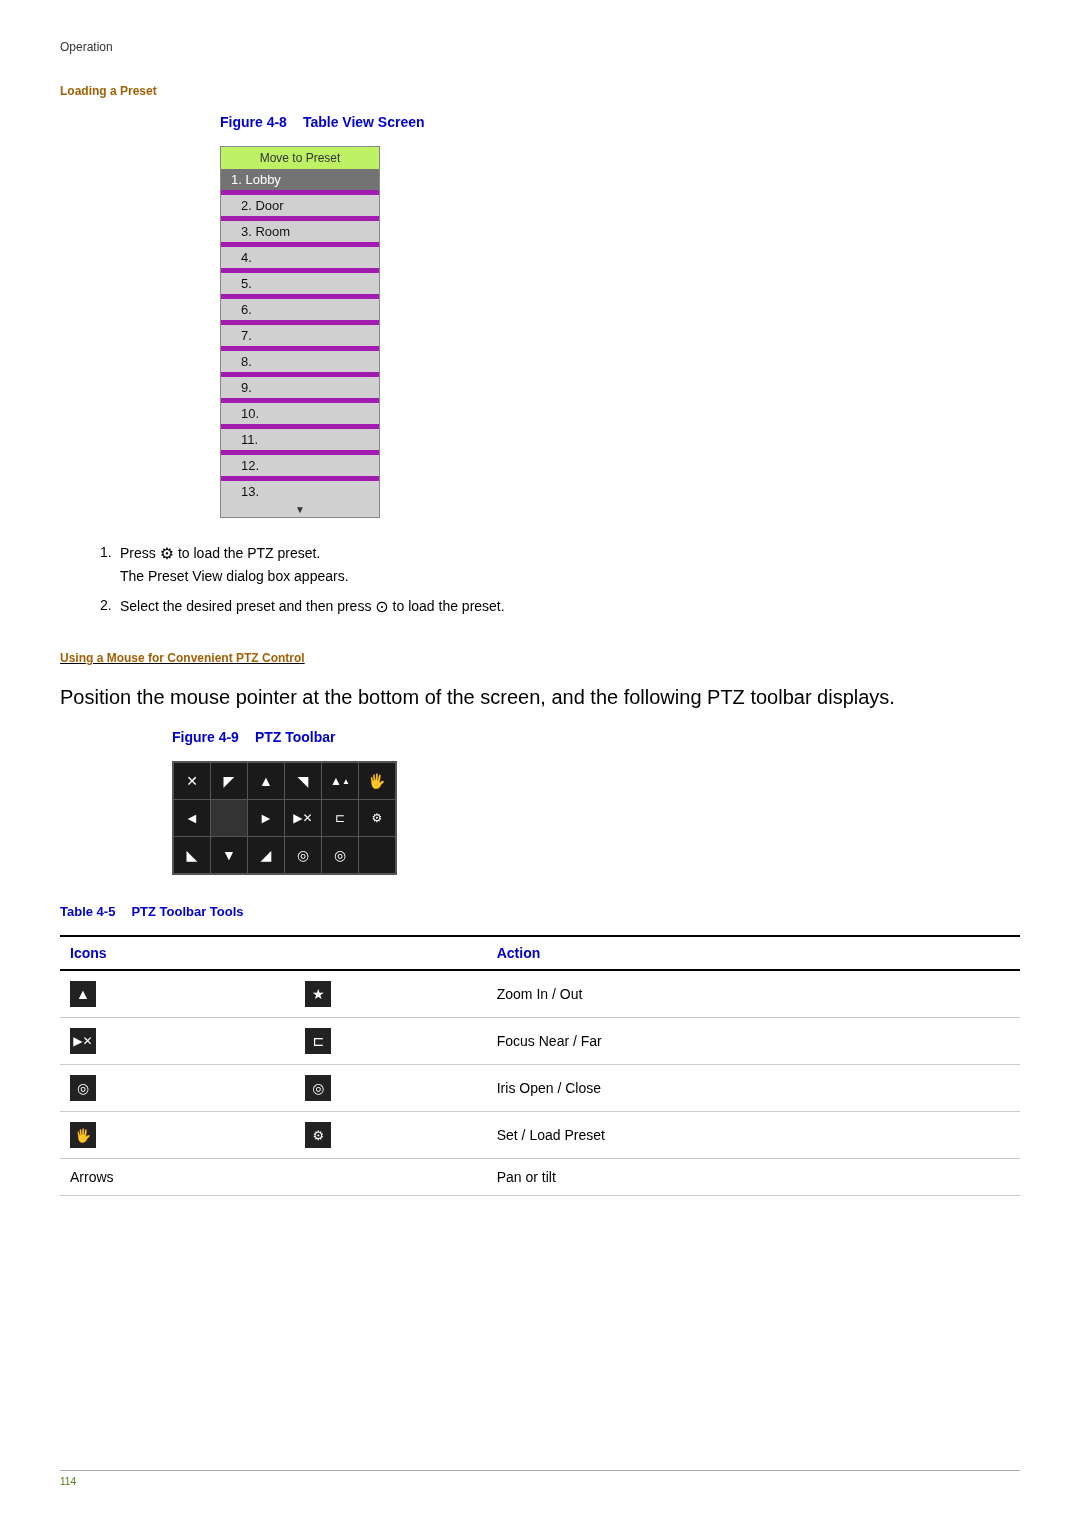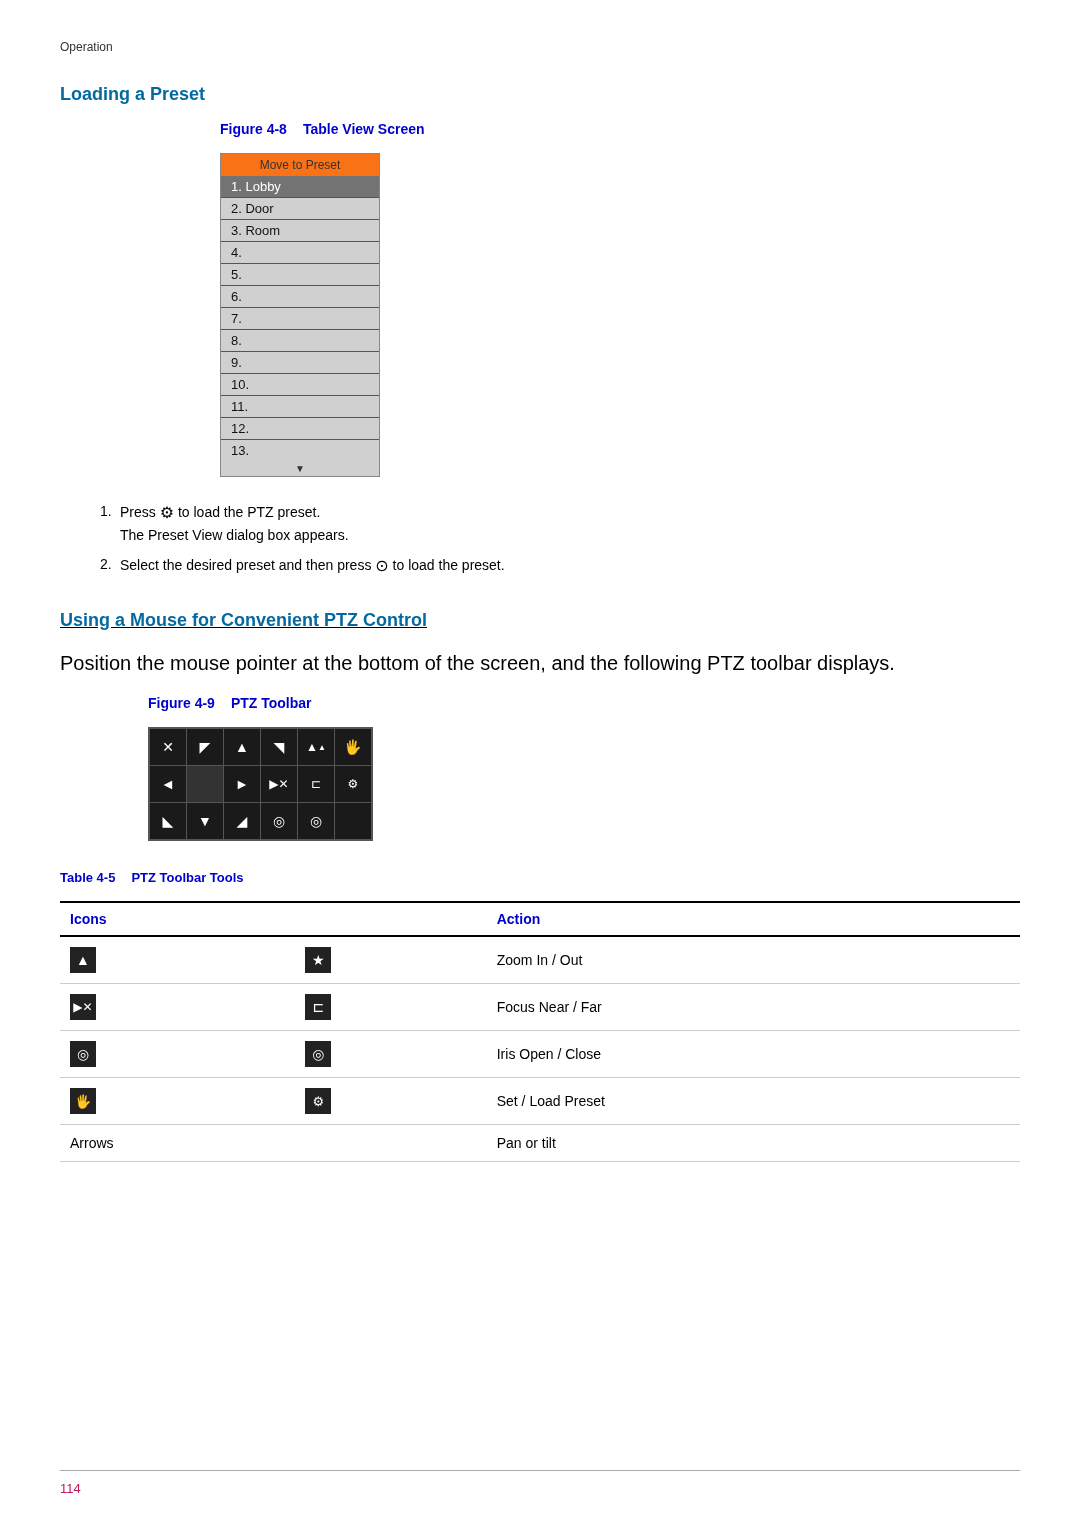--- a/index.html
+++ b/index.html
@@ -13,23 +13,23 @@
       padding: 40px 60px;
     }
 
     .page-label {
       font-size: 12px;
       color: #333;
       margin-bottom: 20px;
     }
 
     .section-title {
-      color: #0369a1;
+      color: #a16207;
       font-weight: bold;
-      font-size: 18px;
+      font-size: 12px;
       margin-bottom: 16px;
     }
 
     .figure-label {
       color: #0000cc;
       font-weight: bold;
       font-size: 14px;
       margin-bottom: 8px;
     }
 
@@ -39,39 +39,39 @@
     }
 
     .preset-box {
       width: 160px;
       border: 1px solid #888;
       background: #d0d0d0;
       font-size: 13px;
     }
 
     .preset-box .header-row {
-      background: #f97316;
+      background: #bef264;
       color: #333;
       text-align: center;
       padding: 4px 10px;
       font-size: 12px;
     }
 
     .preset-box .selected-row {
       background: #737373;
       color: #fff;
       padding: 3px 10px;
       font-size: 13px;
     }
 
     .preset-box .normal-row {
-      padding: 3px 10px;
+      padding: 3px 20px;
       font-size: 13px;
       color: #111;
-      border-top: 1px solid #a21caf;
+      border-top: 5px solid #a21caf;
     }
 
     .preset-box .scroll-indicator {
       text-align: center;
       padding: 2px;
       font-size: 10px;
       color: #333;
     }
 
     .instructions {
@@ -106,21 +106,21 @@
       margin: 30px 0 16px 0;
     }
 
     .description-text {
       font-size: 20px;
       line-height: 1.6;
       margin-bottom: 16px;
     }
 
     .ptz-toolbar-container {
-      margin-left: 88px;
+      margin-left: 112px;
       margin-bottom: 20px;
     }
 
     .ptz-toolbar {
       display: inline-grid;
       grid-template-columns: repeat(6, 36px);
       grid-template-rows: repeat(3, 36px);
       border: 2px solid #555;
       background: #555;
       gap: 1px;
@@ -183,24 +183,24 @@
       display: flex;
       align-items: center;
       justify-content: center;
       background: #1a1a1a;
       color: #fff;
       font-size: 13px;
     }
 
     .page-number {
       position: fixed;
-      bottom: 30px;
+      bottom: 39px;
       left: 60px;
-      font-size: 13px;
-      color: #be185d;
+      font-size: 10px;
+      color: #4d7c0f;
     }
 
     .hr-bottom {
       position: fixed;
       bottom: 55px;
       left: 60px;
       right: 60px;
       border: none;
       border-top: 1px solid #aaa;
     }

